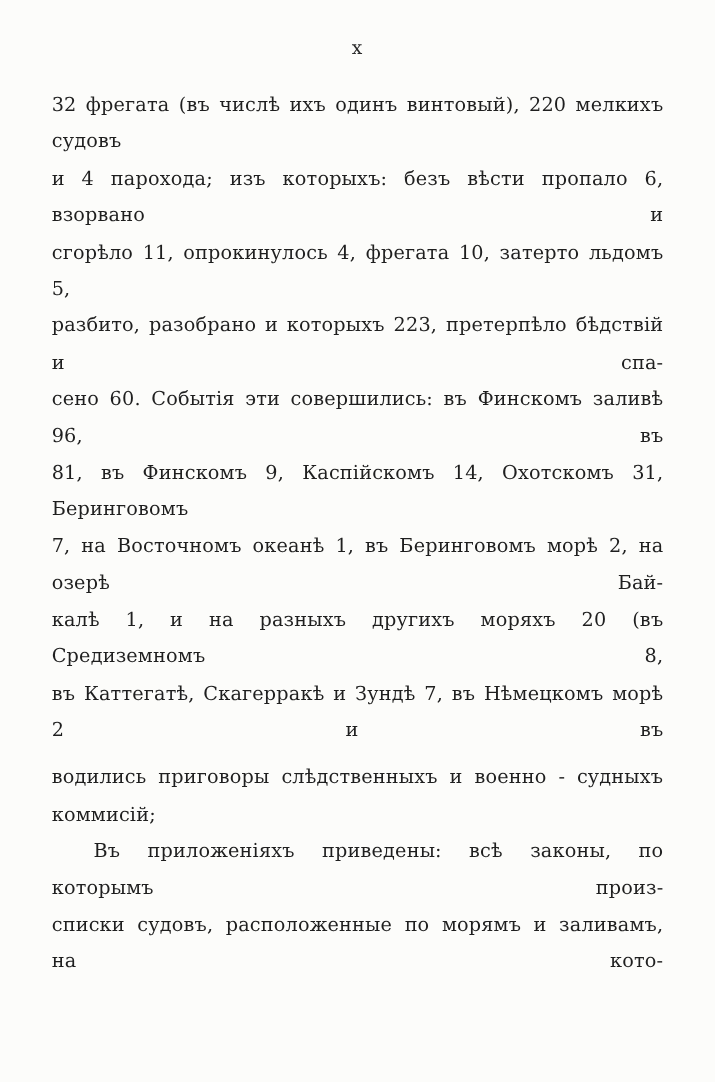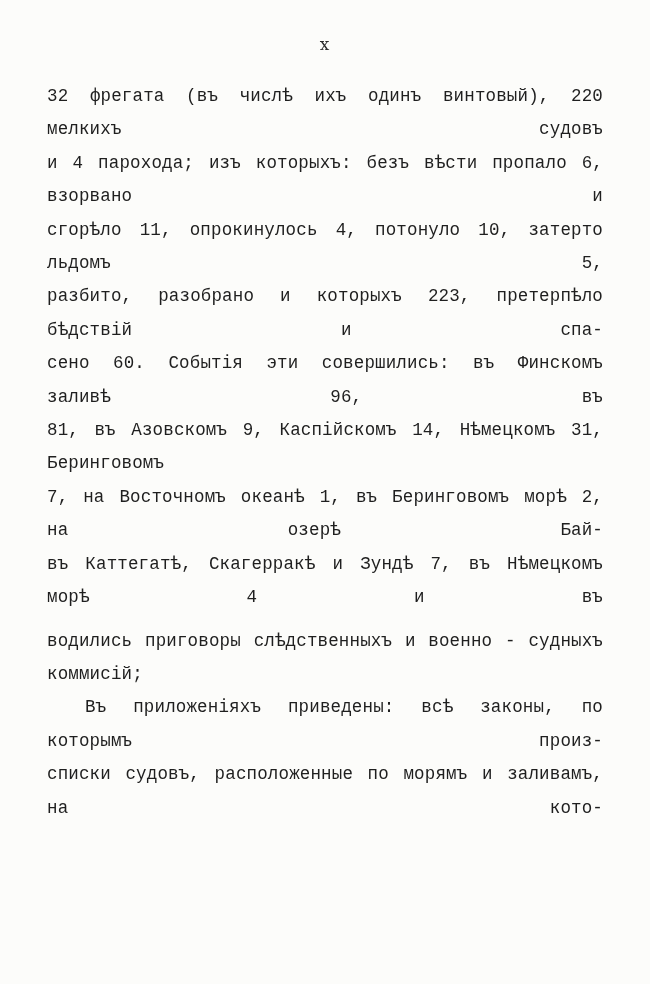--- a/index.html
+++ b/index.html
@@ -30,21 +30,20 @@
     }
     .text-block {
       position: absolute;
       top: 80px;
       left: 47px;
       right: 47px;
     }
     .paragraph {
       margin: 0;
       padding: 0;
-      font-family: Liberation Mono, monospace;
     }
     .paragraph + .paragraph {
       margin-top: 10px;
     }
     .line {
       font-size: 17.5px;
       line-height: 33.4px;
       white-space: normal;
       text-align: justify;
       text-align-last: justify;
@@ -63,26 +62,27 @@
 
 <div class="page">
 
   <div class="page-number">x</div>
 
   <div class="text-block">
 
     <div class="paragraph">
       <div class="line">32 фрегата (въ числѣ ихъ одинъ винтовый), 220 мелкихъ судовъ</div>
       <div class="line">и 4 парохода; изъ которыхъ: безъ вѣсти пропало 6, взорвано и</div>
-      <div class="line">сгорѣло 11, опрокинулось 4, потонуло 10, затерто льдомъ 5,</div>
+      <div class="line">сгорѣло 11, опрокинулось 4, фрегата 10, затерто льдомъ 5,</div>
       <div class="line">разбито, разобрано и которыхъ 223, претерпѣло бѣдствій и спа-</div>
       <div class="line">сено 60. Событія эти совершились: въ Финскомъ заливѣ 96, въ</div>
-      <div class="line">81, въ Азовскомъ 9, Каспійскомъ 14, Нѣмецкомъ 31, Беринговомъ</div>
+      <div class="line">81, въ Финскомъ 9, Каспійскомъ 14, Охотскомъ 31, Беринговомъ</div>
       <div class="line">7, на Восточномъ океанѣ 1, въ Беринговомъ морѣ 2, на озерѣ Бай-</div>
-      <div class="line">въ Каттегатѣ, Скагерракѣ и Зундѣ 7, въ Нѣмецкомъ морѣ 4 и въ</div>
+      <div class="line">калѣ 1, и на разныхъ другихъ моряхъ 20 (въ Средиземномъ 8,</div>
+      <div class="line">въ Каттегатѣ, Скагерракѣ и Зундѣ 7, въ Нѣмецкомъ морѣ 2 и въ</div>
     </div>
 
     <div class="paragraph">
       <div class="line">водились приговоры слѣдственныхъ и военно - судныхъ коммисій;</div>
       <div class="line indent">Въ приложеніяхъ приведены: всѣ законы, по которымъ произ-</div>
       <div class="line">списки судовъ, расположенные по морямъ и заливамъ, на кото-</div>
 
     </div>
 
   </div>

